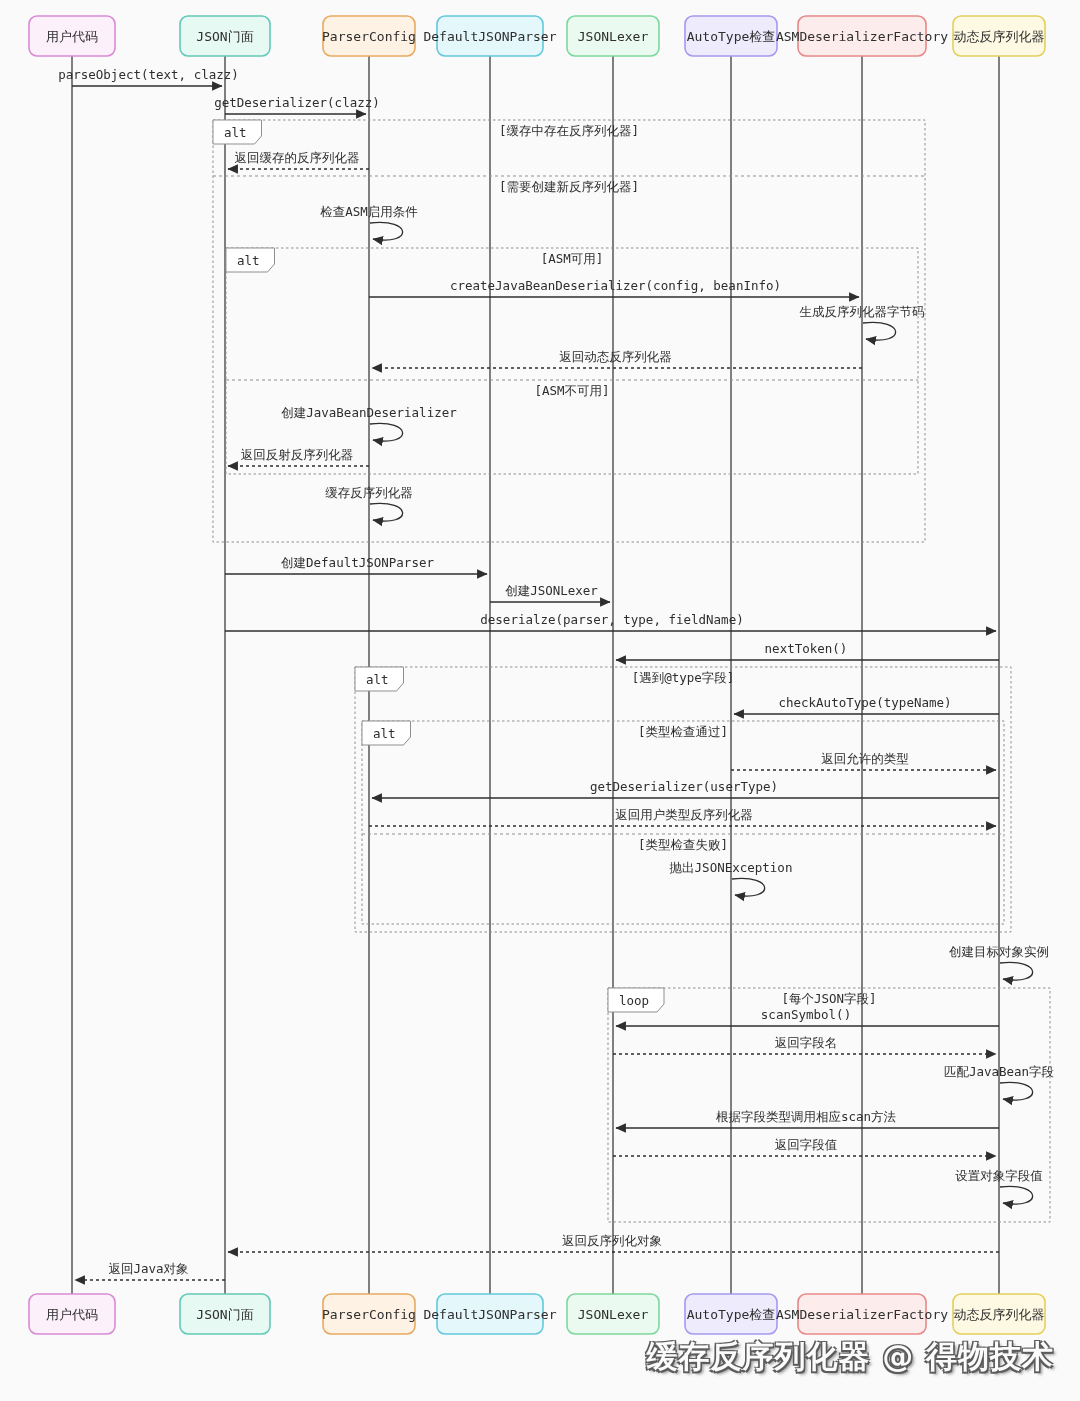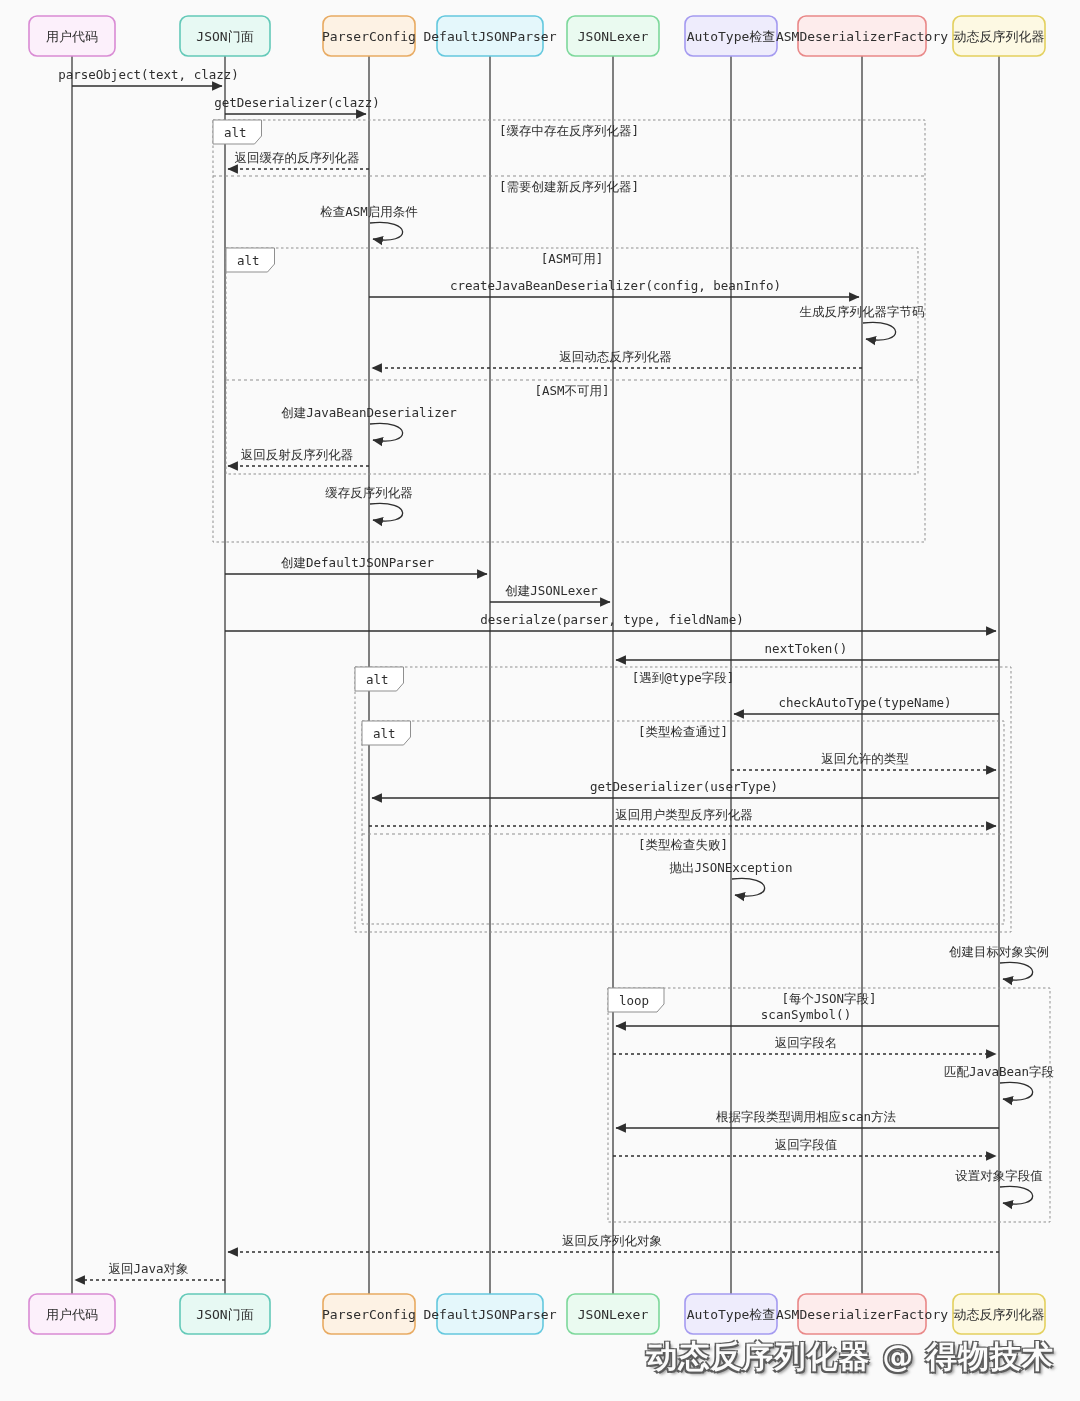--- a/index.html
+++ b/index.html
@@ -149,14 +149,14 @@
       <text x="490" y="1319" text-anchor="middle" font-size="13" fill="#2e2e2e" font-weight="500">DefaultJSONParser</text>
       <rect x="567" y="1294" width="92" height="40" rx="8" fill="#eafaf0" stroke="#7dd89b" stroke-width="1.6"></rect>
       <text x="613" y="1319" text-anchor="middle" font-size="13" fill="#2e2e2e" font-weight="500">JSONLexer</text>
       <rect x="685" y="1294" width="92" height="40" rx="8" fill="#eeecfc" stroke="#a49af0" stroke-width="1.6"></rect>
       <text x="731" y="1319" text-anchor="middle" font-size="13" fill="#2e2e2e" font-weight="500">AutoType检查</text>
       <rect x="798" y="1294" width="128" height="40" rx="8" fill="#fdecec" stroke="#e98888" stroke-width="1.6"></rect>
       <text x="862" y="1319" text-anchor="middle" font-size="13" fill="#2e2e2e" font-weight="500">ASMDeserializerFactory</text>
       <rect x="953" y="1294" width="92" height="40" rx="8" fill="#fdf9e3" stroke="#e3d05e" stroke-width="1.6"></rect>
       <text x="999" y="1319" text-anchor="middle" font-size="13" fill="#2e2e2e" font-weight="500">动态反序列化器</text>
     </svg>
-  <div class="watermark">动态反序列化器 @ 得物技术</div>
+  <div class="watermark">缓存反序列化器 @ 得物技术</div>
 </div>
 
 </body></html>

